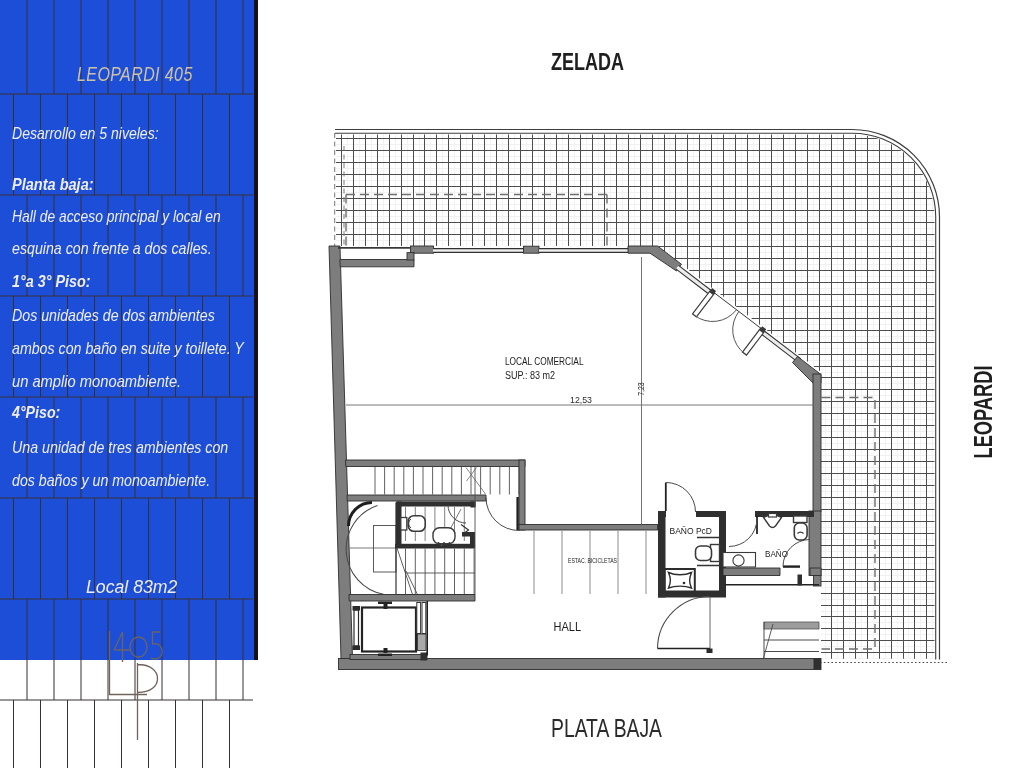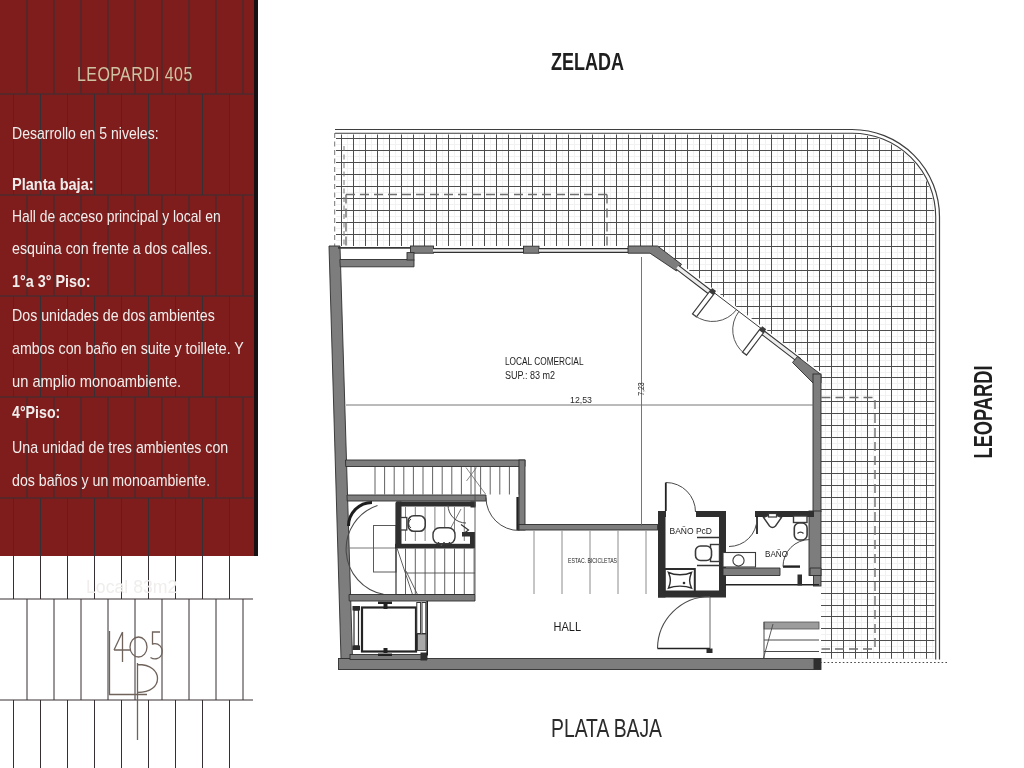--- a/index.html
+++ b/index.html
@@ -1,18 +1,18 @@
 <!DOCTYPE html>
 <html><head>
 <meta charset="utf-8">
 <style>
 html,body { margin:0; padding:0; width:1024px; height:768px; background:#ffffff; overflow:hidden;
   font-family:"Liberation Sans", sans-serif; }
-#sidebar { position:absolute; left:0; top:0; width:254px; height:556px; background:#7f1d1d;
-  border-right:4px solid #171114; }
+#sidebar { position:absolute; left:0; top:0; width:254px; height:660px; background:#1d4ed8;
+  border-right:4px solid #171114;font-style:italic; }
 .sb { position:absolute; color:#f0eeec; font-size:17px; white-space:nowrap;
   transform-origin:0 50%; transform:scaleX(0.835); }
 #plan { position:absolute; left:0; top:0; }
 </style>
 </head>
 <body>
 
 <div id="sidebar">
 
 <svg width="254" height="768" style="position:absolute;left:0;top:0">

